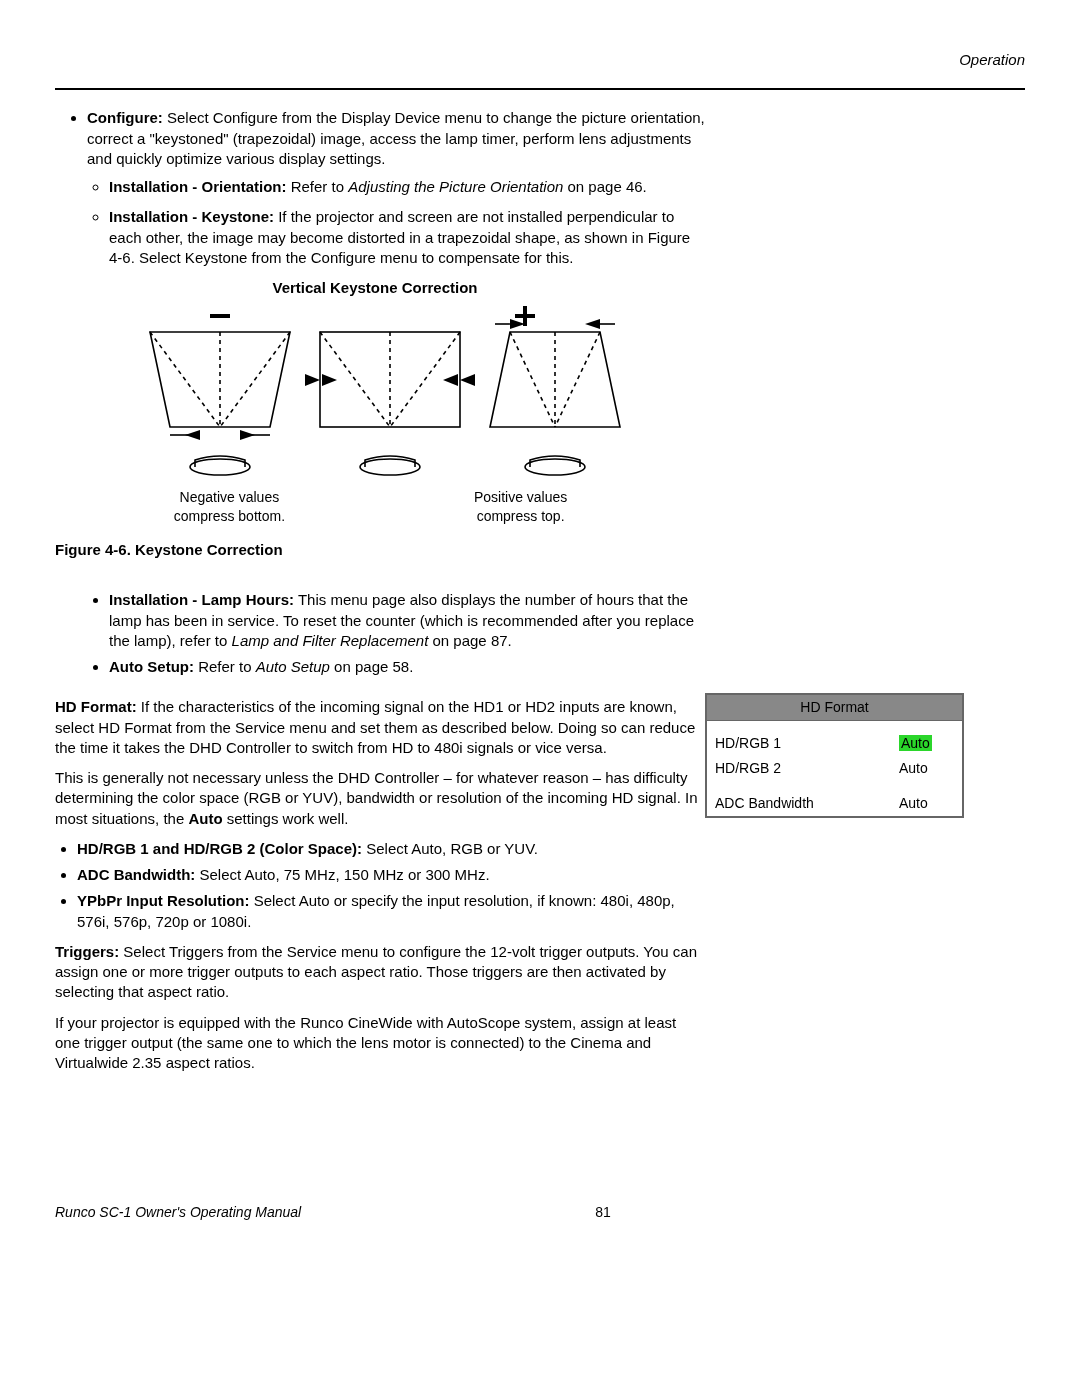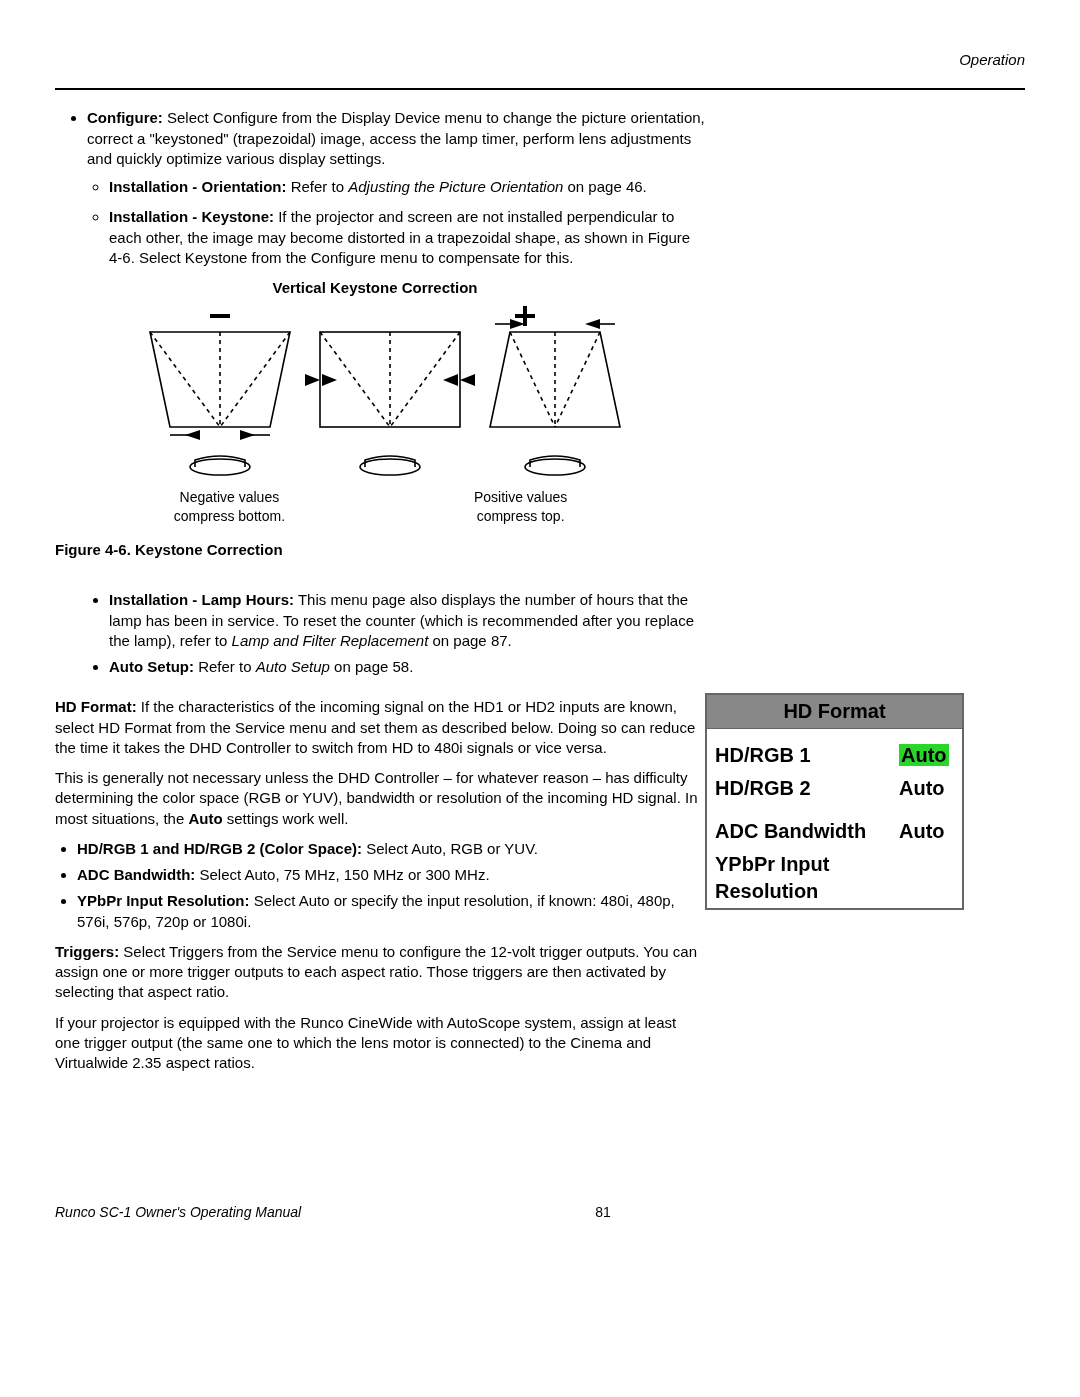--- a/index.html
+++ b/index.html
@@ -65,22 +65,22 @@
   .diag-labels > div { width: 48%; text-align: center; }
   .para { margin: 10px 0; }
   .two-col {
     display: flex;
     align-items: flex-start;
     margin-top: 6px;
   }
   .side-table {
     border: 2px solid #666;
     width: 255px;
-    font-size: 20px;
-    font-weight: bold;
+    font-size: 14px;
+    font-weight: normal;
     margin-top: 6px;
   }
   .side-table .hdr {
     background: #888;
     color: #000;
     text-align: center;
     padding: 3px 0;
     border-bottom: 1px solid #666;
   }
   .side-table .row {
@@ -225,24 +225,20 @@
     </div>
     <div class="row">
       <span class="lbl">HD/RGB 2</span>
       <span class="val">Auto</span>
     </div>
     <div class="spacer"></div>
     <div class="row">
       <span class="lbl">ADC Bandwidth</span>
       <span class="val">Auto</span>
     </div>
-    <div class="row">
-      <span class="lbl">YPbPr Input Resolution</span>
-      <span class="val"></span>
-    </div>
   </div>
 </div>
 
 <div class="footer">
   <span>Runco SC-1 Owner's Operating Manual</span>
   <span class="pg">81</span>
   <span style="width:120px;"></span>
 </div>
 
 </body></html>

